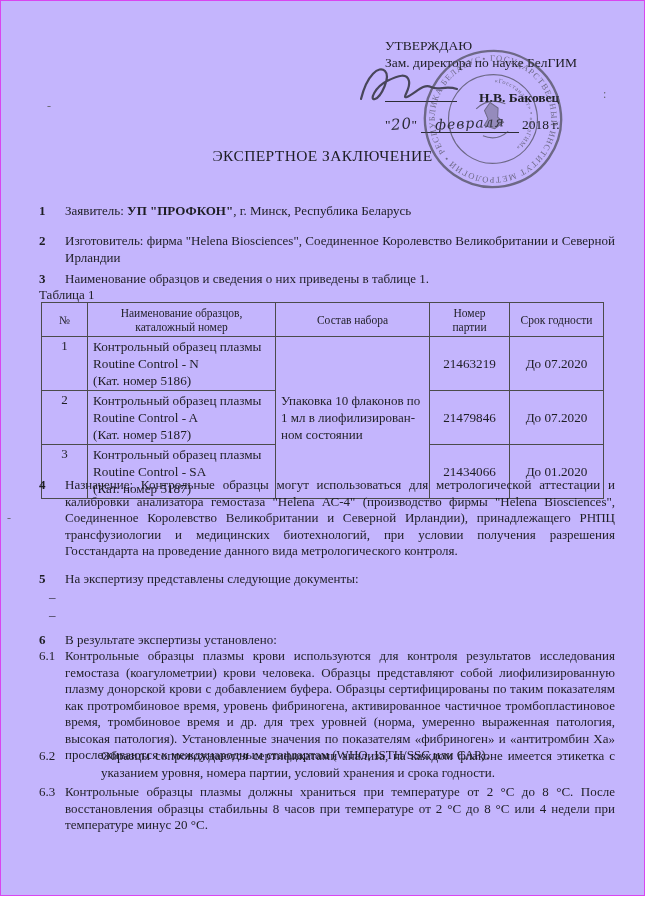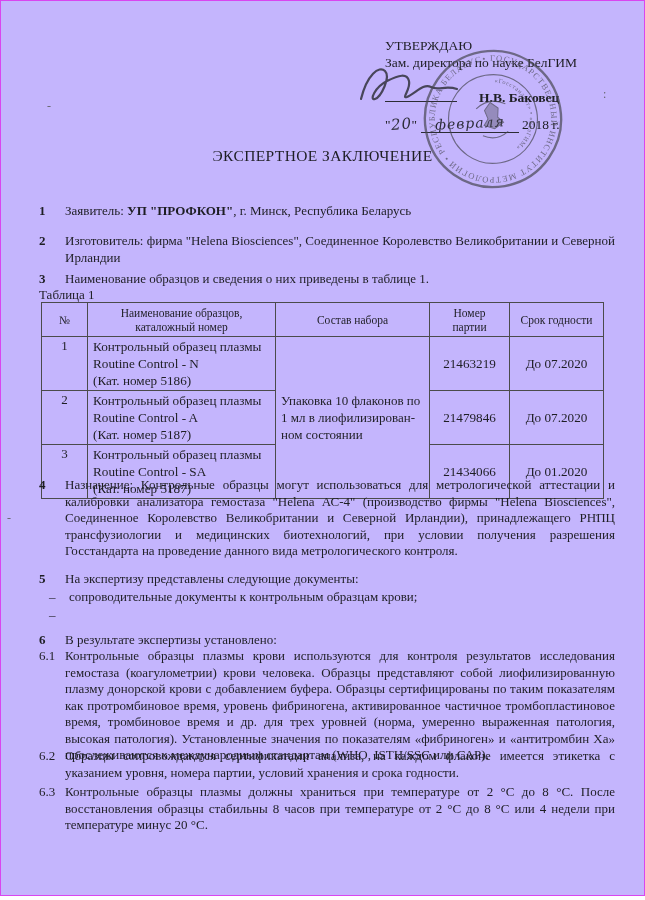--- a/index.html
+++ b/index.html
@@ -167,37 +167,36 @@
     <span class="num">4</span>
     <span class="txt just">Назначение: Контрольные образцы могут использоваться для метрологической аттестации и калибровки анализатора гемостаза "Helena АС-4" (производство фирмы "Helena Biosciences", Соединенное Королевство Великобритании и Северной Ирландии), принадлежащего РНПЦ трансфузиологии и медицинских биотехнологий, при условии получения разрешения Госстандарта на проведение данного вида метрологического контроля.</span>
   </div>
 
   <div class="para" style="top:570px;">
     <span class="num">5</span>
     <span class="txt">На экспертизу представлены следующие документы:</span>
   </div>
   <div class="bullet" style="top:588px;">
     <span class="dash">–</span>
-    <span>сопроводительные документы к контрольным образцам крови;</span>
   </div>
   <div class="bullet" style="top:606px;">
     <span class="dash">–</span>
   </div>
 
   <div class="para" style="top:631px;">
     <span class="num">6</span>
     <span class="txt">В результате экспертизы установлено:</span>
   </div>
 
   <div class="para" style="top:647px;">
     <span class="num plain">6.1</span>
     <span class="txt just">Контрольные образцы плазмы крови используются для контроля результатов исследования гемостаза (коагулометрии) крови человека. Образцы представляют собой лиофилизированную плазму донорской крови с добавлением буфера. Образцы сертифицированы по таким показателям как протромбиновое время, уровень фибриногена, активированное частичное тромбопластиновое время, тромбиновое время и др. для трех уровней (норма, умеренно выраженная патология, высокая патология). Установленные значения по показателям «фибриноген» и «антитромбин Ха» прослеживаются к международным стандартам (WHO, ISTH/SSC или САР).</span>
   </div>
 
-  <div class="para" style="top:747px;">
+  <div class="para" style="top:747px;gap:36px;">
     <span class="num plain">6.2</span>
     <span class="txt just">Образцы сопровождаются сертификатами анализа, на каждом флаконе имеется этикетка с указанием уровня, номера партии, условий хранения  и срока годности.</span>
   </div>
 
   <div class="para" style="top:783px;">
     <span class="num plain">6.3</span>
     <span class="txt just">Контрольные образцы плазмы должны храниться при температуре от 2 °С до 8 °С. После восстановления образцы стабильны 8 часов при температуре от 2 °С до 8 °С или 4 недели при температуре минус 20 °С.</span>
   </div>
 
   <div class="artifact" style="left:46px;top:100px;">-</div>

